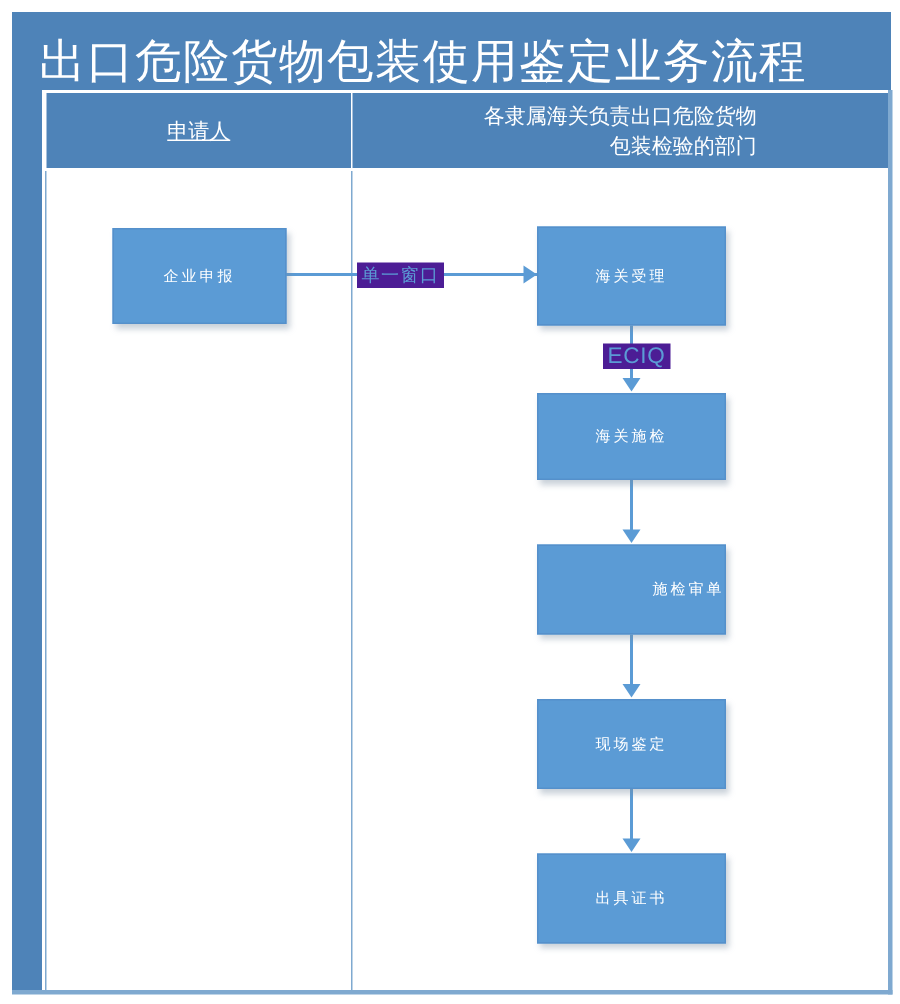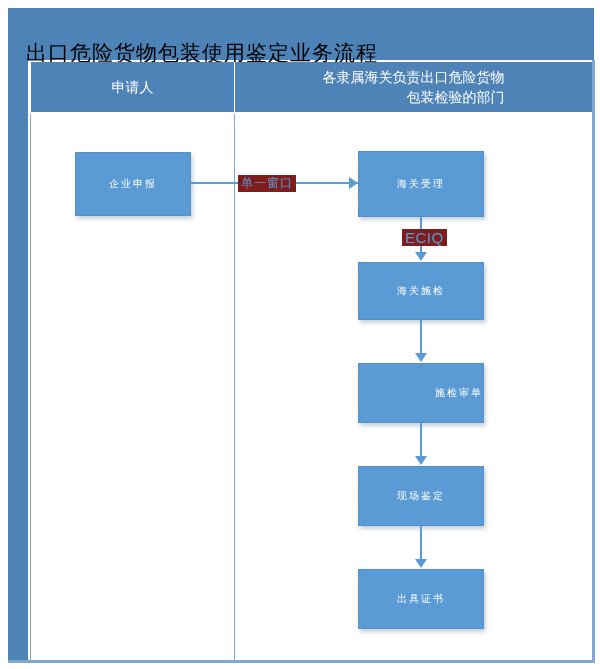--- a/index.html
+++ b/index.html
@@ -50,45 +50,45 @@
     position: absolute;
     left: 8px;
     top: 8px;
     width: 586px;
     height: 52px;
     background: #4E83B8;
   }
   .title-text {
     position: absolute;
     left: 18px;
-    top: 28px;
-    font-size: 21px;
+    top: 16px;
+    font-size: 31px;
     line-height: 34px;
-    color: #000000;
+    color: #ffffff;
     letter-spacing: 1px;
     white-space: nowrap;
   }
 
   
   .lane-head {
     position: absolute;
     top: 62px;
     height: 50px;
     background: #4E83B8;
     color: #ffffff;
     display: flex;
     align-items: center;
     justify-content: center;
     text-align: center;
     font-size: 14px;
     line-height: 20px;
     box-sizing: border-box;
     border-left: 1px solid #ffffff;
   }
-  .lane-head-applicant { left: 30px;  width: 204px; }
+  .lane-head-applicant { left: 30px;  width: 204px; text-decoration: underline; }
   .lane-head-customs   { left: 234px; width: 358px; text-align: right; }
 
   
   .lane-body {
     position: absolute;
     top: 114px;
     height: 546px;
     background: #ffffff;
     box-sizing: border-box;
     border-left: 1px solid #7FA9D0;
@@ -135,21 +135,21 @@
     width: 0;
     height: 0;
     border-top: 6px solid transparent;
     border-bottom: 6px solid transparent;
     border-left: 9px solid #5B9BD5;
   }
   .conn-label {
     position: absolute;
     font-size: 12px;
     color: #5B9BD5;
-    background: #7f1d1d;
+    background: #4c1d95;
     padding: 0 3px;
     white-space: nowrap;
     letter-spacing: 1px;
   }
   .conn-label-ecig {
     font-size: 15px;
     letter-spacing: 0.5px;
   }
 </style>
 </head>

